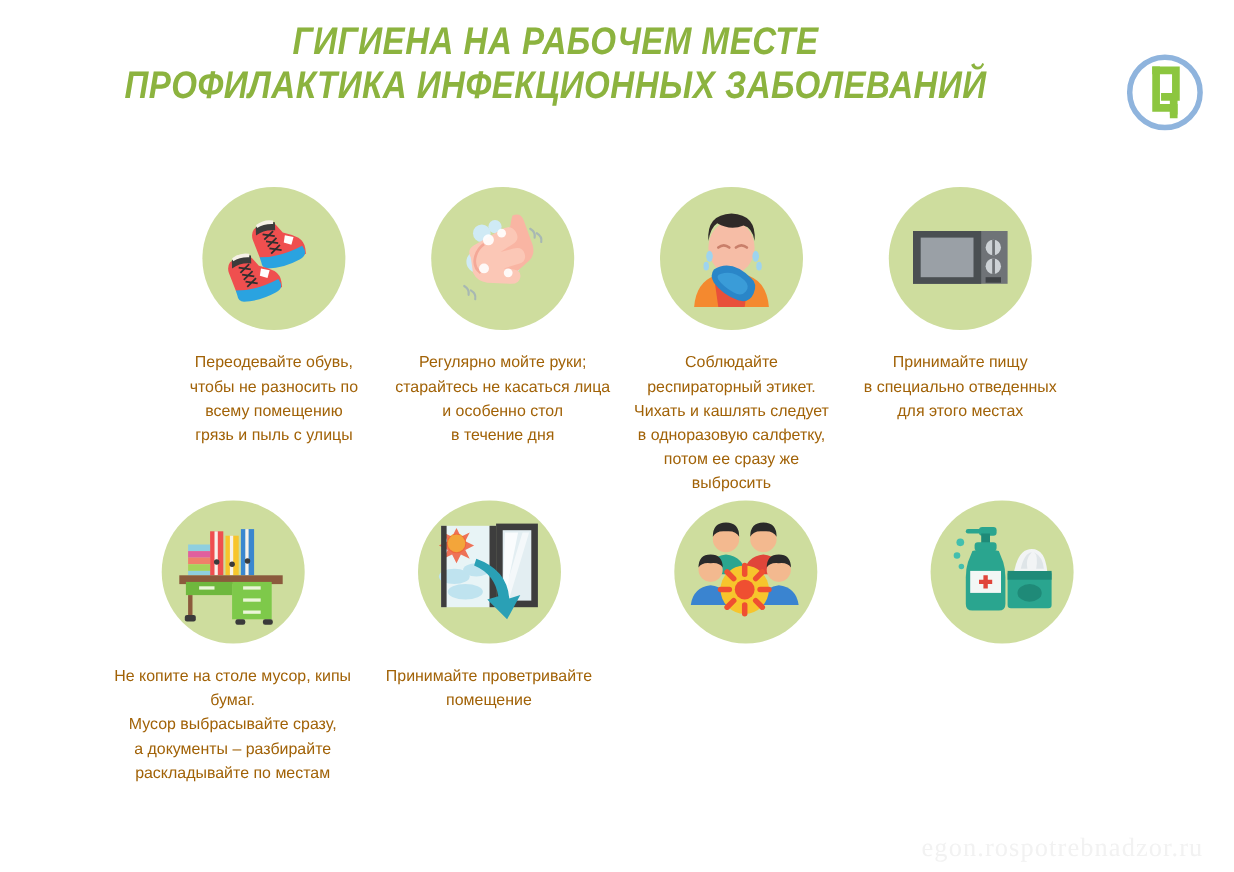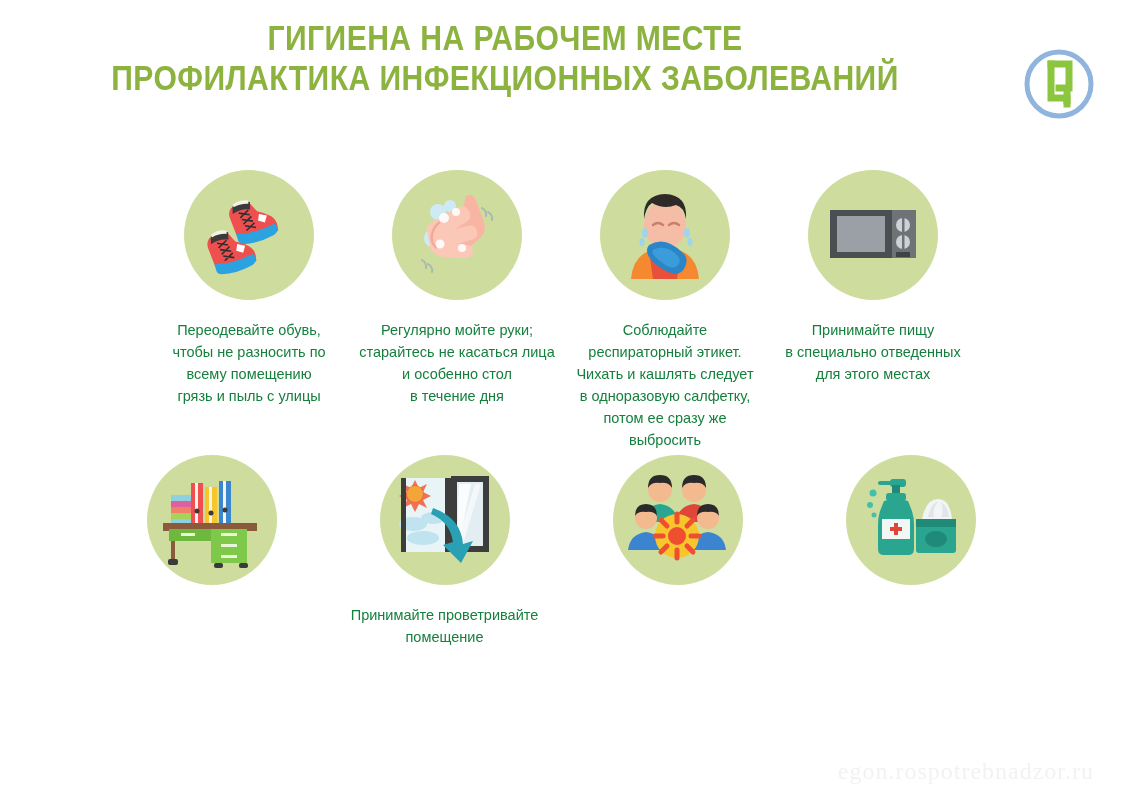--- a/index.html
+++ b/index.html
@@ -16,20 +16,21 @@
     color: #231f20;
   }
 
   
   .header {
     position: absolute;
     left: 0;
     top: 18px;
     width: 1122px;
     height: 100px;
+    font-style: italic;
   }
   .title-block {
     position: absolute;
     left: 0;
     top: 0;
     width: 1010px;
     text-align: center;
   }
   .title-line {
     color: #8cb33f;
@@ -81,21 +82,21 @@
     justify-content: center;
     flex: 0 0 auto;
   }
   .circle svg { display: block; }
 
   .caption {
     margin-top: 19px;
     font-size: 14.5px;
     line-height: 1.52;
     text-align: center;
-    color: #15803d;
+    color: #a16207;
     white-space: pre-line;
     width: 100%;
   }
   .row-1 .caption { width: 196px; }
   .row-2 .caption { width: 224px; }
 
   
   .watermark {
     position: absolute;
     right: 28px;
@@ -273,20 +274,24 @@
           <rect x="62" y="66" width="16" height="3"></rect>
           <rect x="62" y="77" width="16" height="3"></rect>
           <rect x="62" y="88" width="16" height="3"></rect>
         </g>
         <rect x="12" y="74" width="4" height="20" fill="#8b5a3c"></rect>
         <rect x="9" y="92" width="10" height="6" rx="2" fill="#3a3a3a"></rect>
         <rect x="55" y="96" width="9" height="5" rx="2" fill="#3a3a3a"></rect>
         <rect x="80" y="96" width="9" height="5" rx="2" fill="#3a3a3a"></rect>
       </svg>
     </div>
+    <div class="caption">Не копите на столе мусор, кипы бумаг.
+Мусор выбрасывайте сразу,
+а документы – разбирайте
+раскладывайте по местам</div>
   </div>
 
   <div class="cell">
     <div class="circle">
       <svg width="104" height="104" viewBox="0 0 104 104">
         <rect x="8" y="10" width="50" height="74" fill="#e8f4f6"></rect>
         <circle cx="22" cy="26" r="9" fill="#f3a53a"></circle>
         <path d="M22 12 l4 8 l8 -4 l-4 8 l8 4 l-8 4 l4 8 l-8 -4 l-4 8 l-4 -8 l-8 4 l4 -8 l-8 -4 l8 -4 l-4 -8 l8 4z" fill="#ef5a3c" opacity="0.85"></path>
         <circle cx="22" cy="26" r="8" fill="#f3a53a"></circle>
         <g fill="#bfe3ef">

